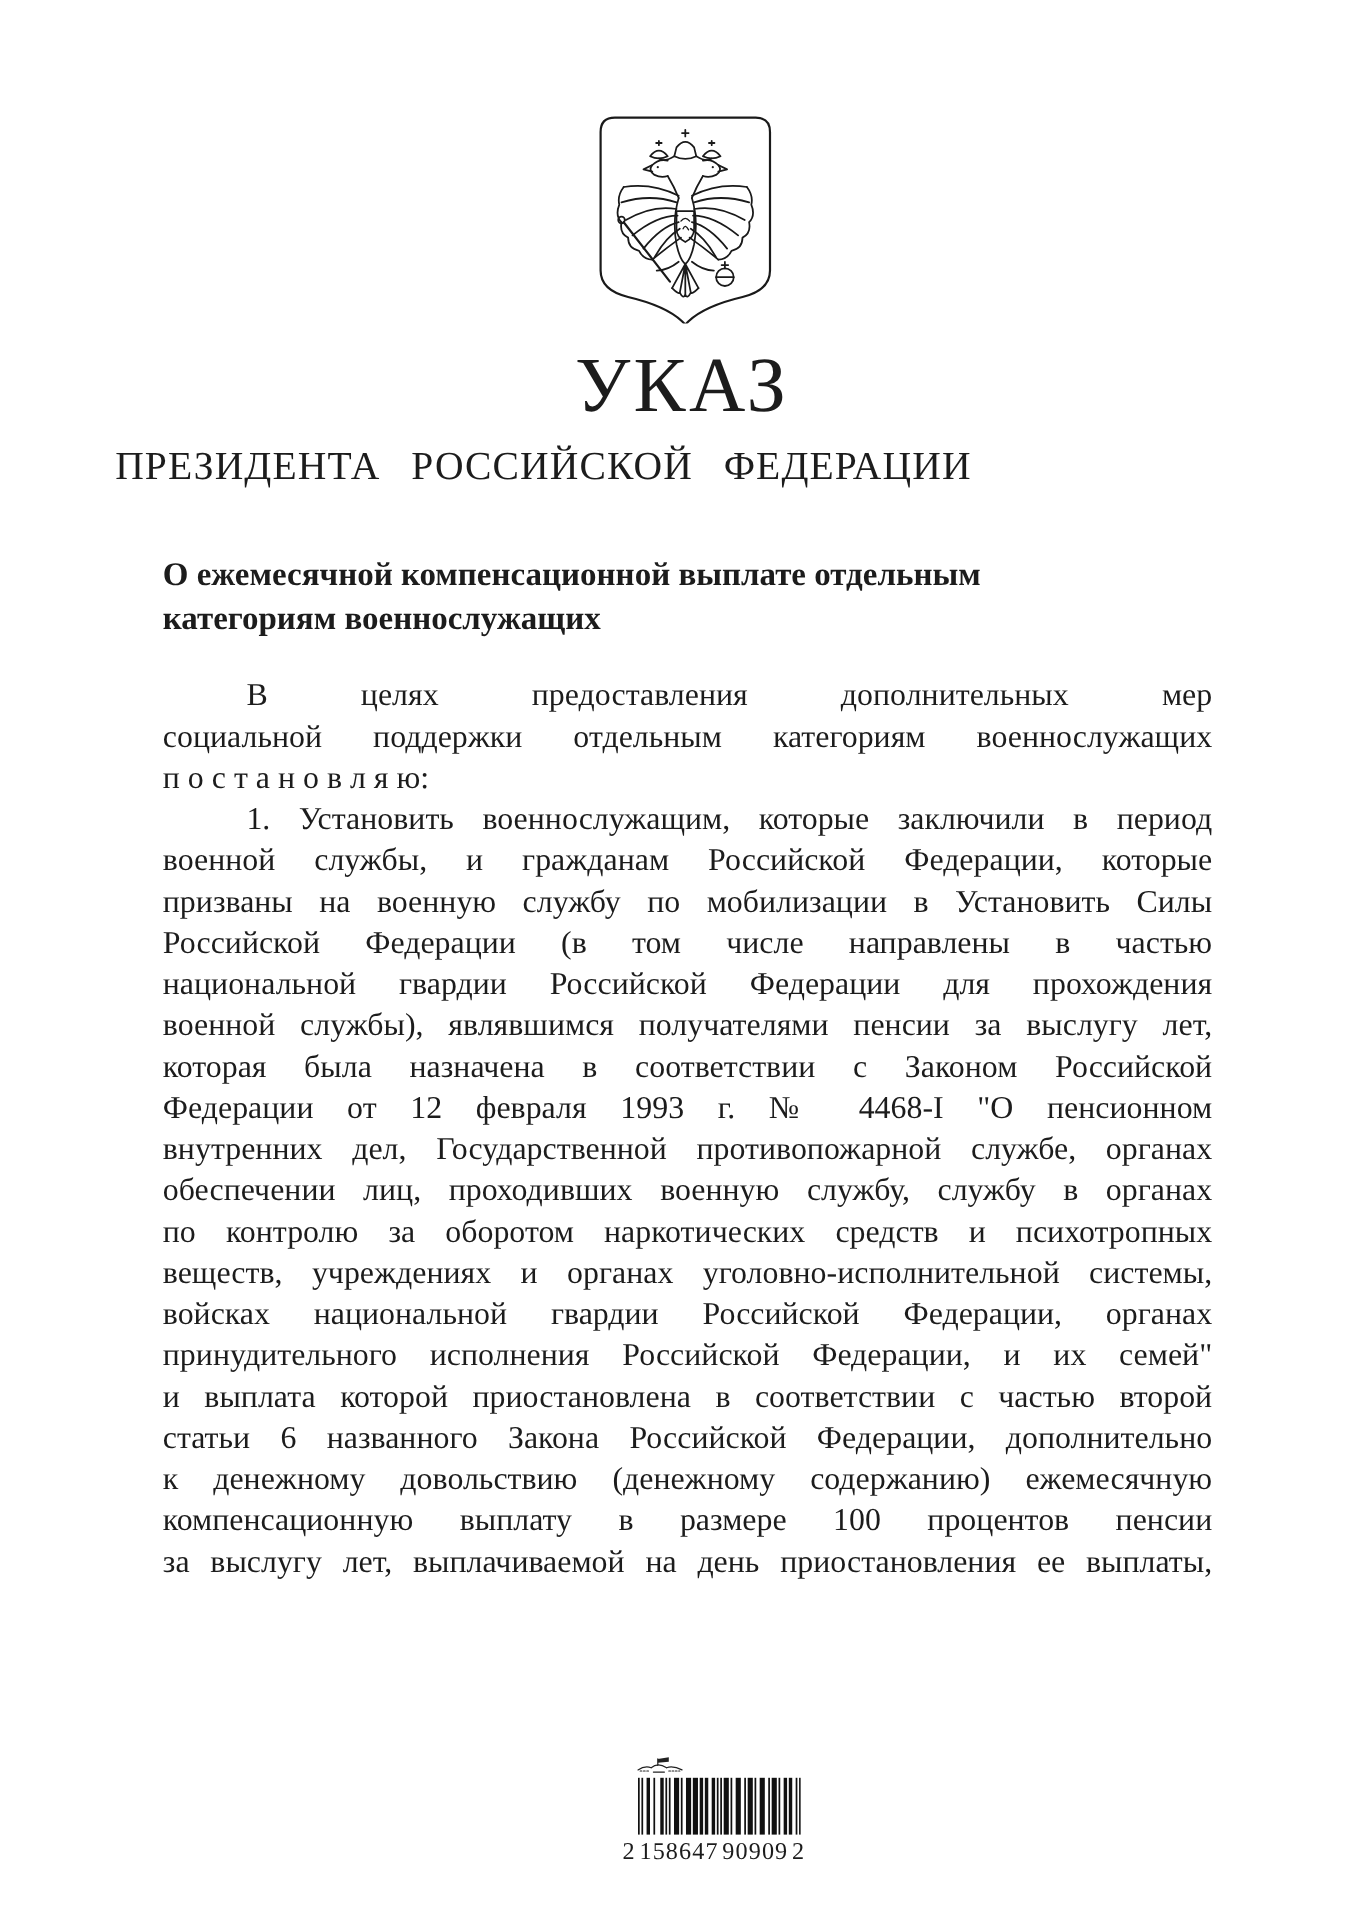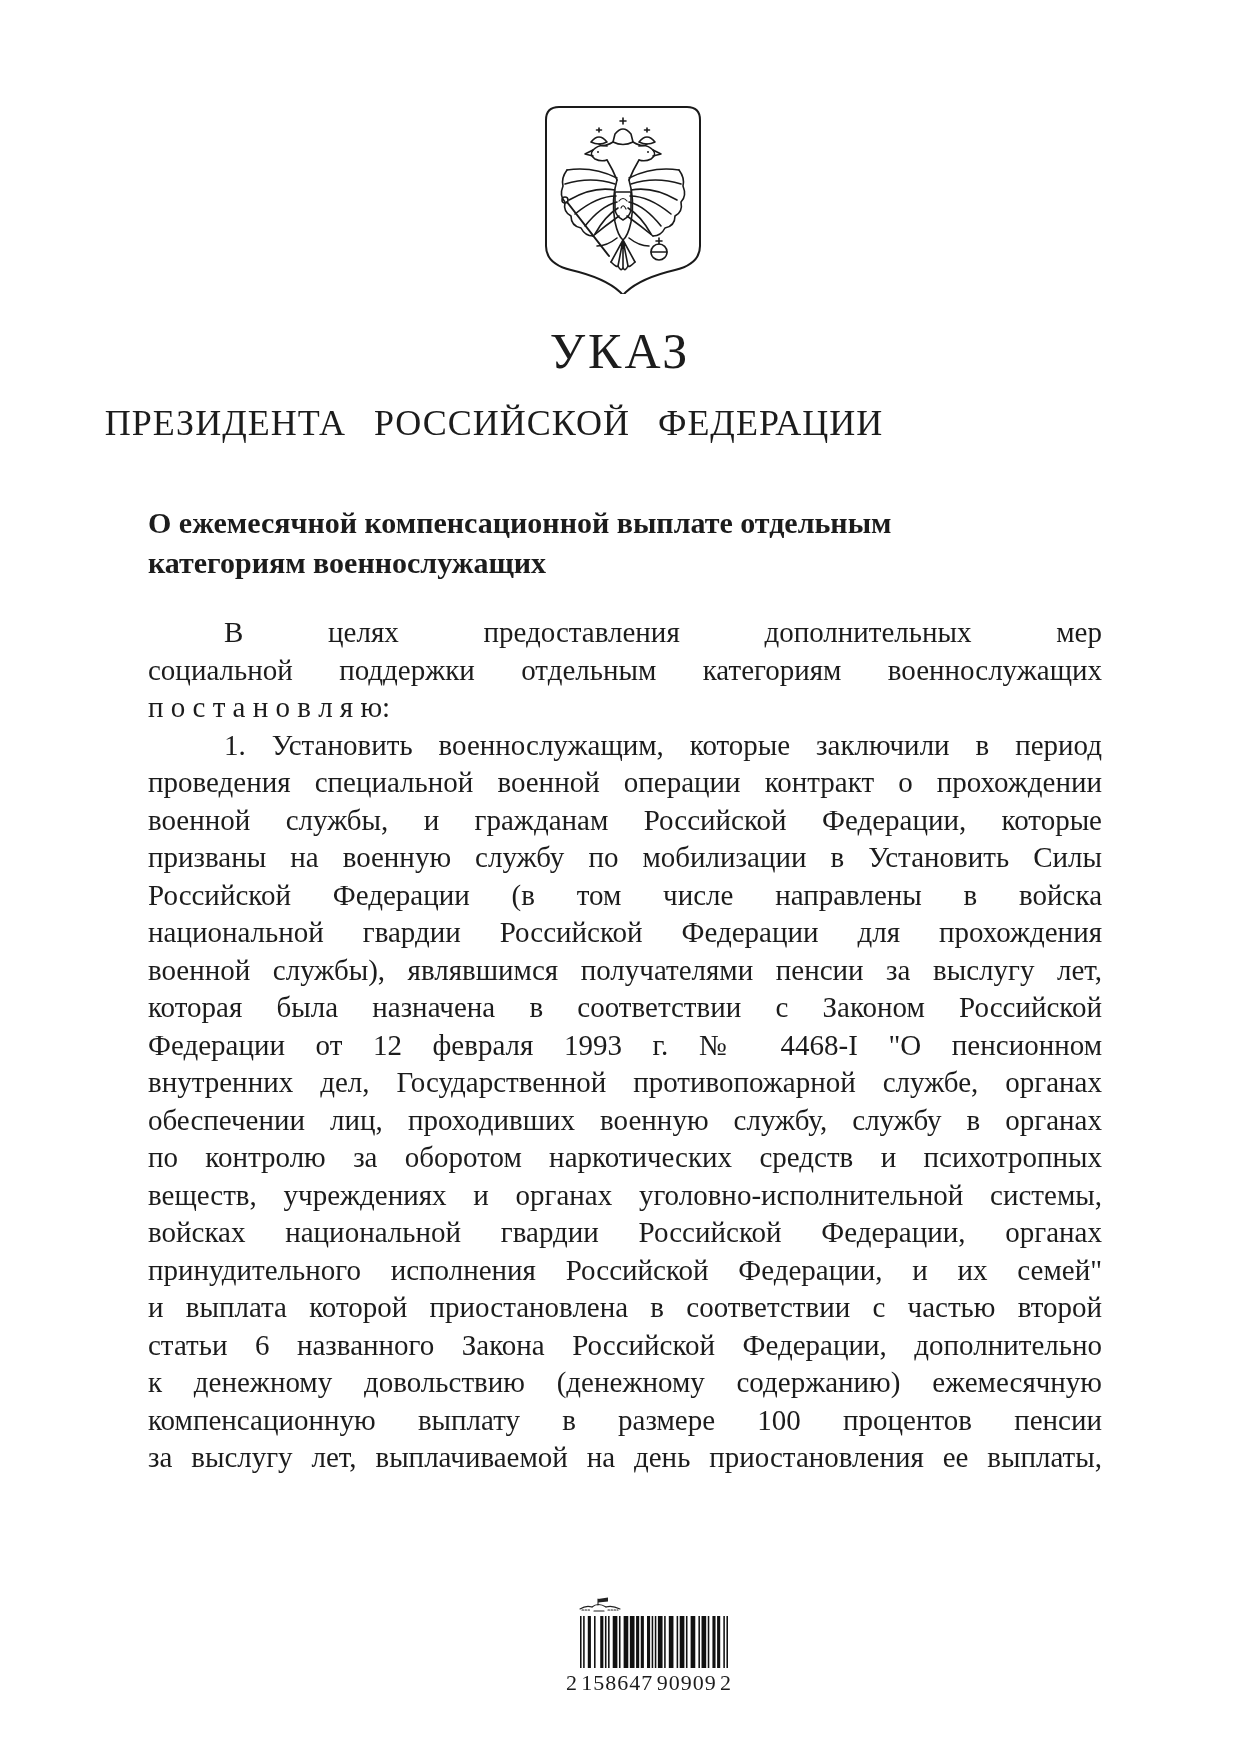--- a/index.html
+++ b/index.html
@@ -1,21 +1,21 @@
 <!DOCTYPE html>
 <html><head>
 <meta charset="utf-8">
 <style>
   html,body{margin:0;padding:0;background:#ffffff;}
   .page{position:relative;width:1240px;height:1754px;background:#ffffff;
         font-family:"Liberation Serif",serif;color:#1c1c1c;overflow:hidden;}
   .crest{position:absolute;left:543px;top:104px;width:160px;height:190px;}
   .crest svg{display:block;width:100%;height:100%;}
   .title{position:absolute;left:0;top:322px;width:1240px;text-align:center;
-         font-size:50px;line-height:58px;letter-spacing:3px;font-weight:normal;}
+         font-size:71px;line-height:58px;letter-spacing:3px;font-weight:normal;}
   .subtitle{position:absolute;left:0;top:402px;width:988px;text-align:center;
             font-size:36px;line-height:42px;word-spacing:18px;letter-spacing:1px;}
   .subject{position:absolute;left:148px;top:503px;width:954px;text-align:left;
            font-weight:bold;font-size:30px;line-height:40px;}
   .body-text{position:absolute;left:148px;top:614px;width:954px;
              font-size:29px;line-height:37.5px;}
   .line{width:100%;box-sizing:border-box;}
   .line.j{text-align:justify;text-align-last:justify;text-justify:inter-word;}
   .line.ind{padding-left:76px;}
   .barcode{position:absolute;left:566px;top:1596px;width:176px;height:106px;}
@@ -83,24 +83,23 @@
   <div class="subject">
     <div>О ежемесячной компенсационной выплате отдельным</div>
     <div>категориям военнослужащих</div>
   </div>
 
   <div class="body-text">
       <div class="line j ind">В целях предоставления дополнительных мер</div>
       <div class="line j">социальной поддержки отдельным категориям военнослужащих</div>
       <div class="line">п о с т а н о в л я ю:</div>
       <div class="line j ind">1. Установить военнослужащим, которые заключили в период</div>
-      <div class="line j">проведения специальной военной операции контракт о прохождении</div>
       <div class="line j">военной службы, и гражданам Российской Федерации, которые</div>
       <div class="line j">призваны на военную службу по мобилизации в Установить Силы</div>
-      <div class="line j">Российской Федерации (в том числе направлены в войска</div>
+      <div class="line j">Российской Федерации (в том числе направлены в частью</div>
       <div class="line j">национальной гвардии Российской Федерации для прохождения</div>
       <div class="line j">военной службы), являвшимся получателями пенсии за выслугу лет,</div>
       <div class="line j">которая была назначена в соответствии с Законом Российской</div>
       <div class="line j">Федерации от 12 февраля 1993 г. № 4468-I "О пенсионном</div>
       <div class="line j">внутренних дел, Государственной противопожарной службе, органах</div>
       <div class="line j">обеспечении лиц, проходивших военную службу, службу в органах</div>
       <div class="line j">по контролю за оборотом наркотических средств и психотропных</div>
       <div class="line j">веществ, учреждениях и органах уголовно-исполнительной системы,</div>
       <div class="line j">войсках национальной гвардии Российской Федерации, органах</div>
       <div class="line j">принудительного исполнения Российской Федерации, и их семей"</div>

